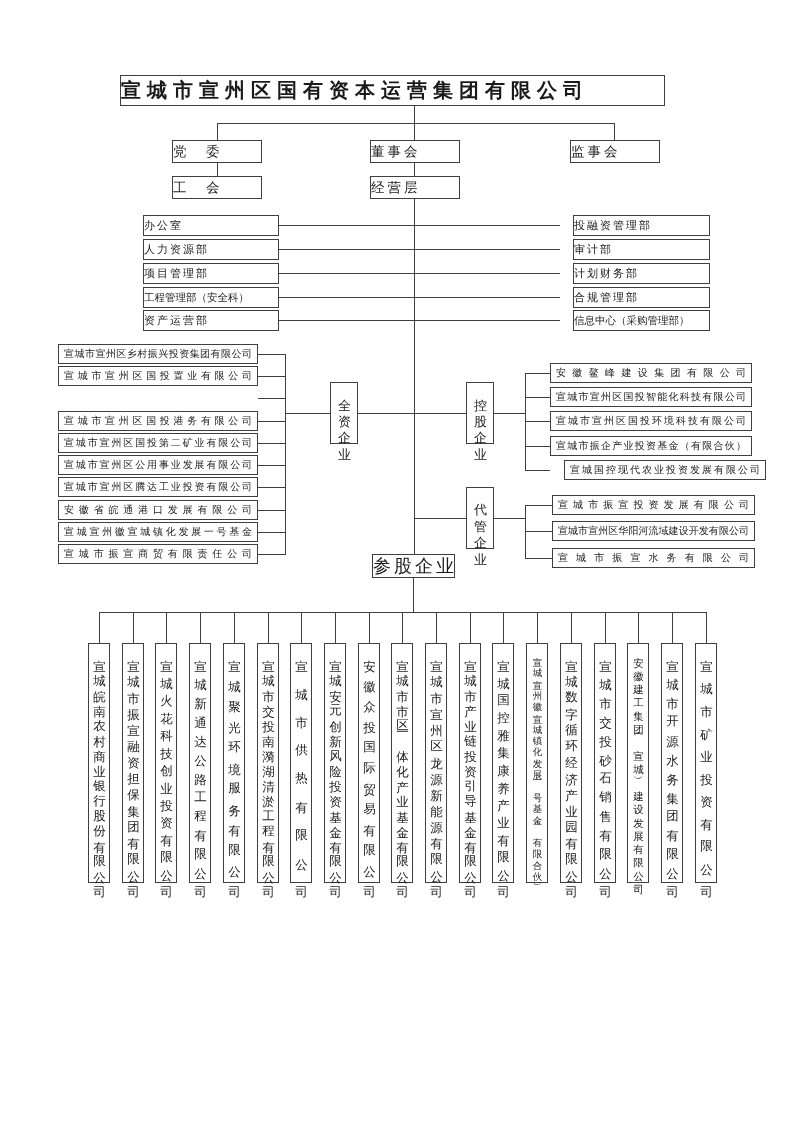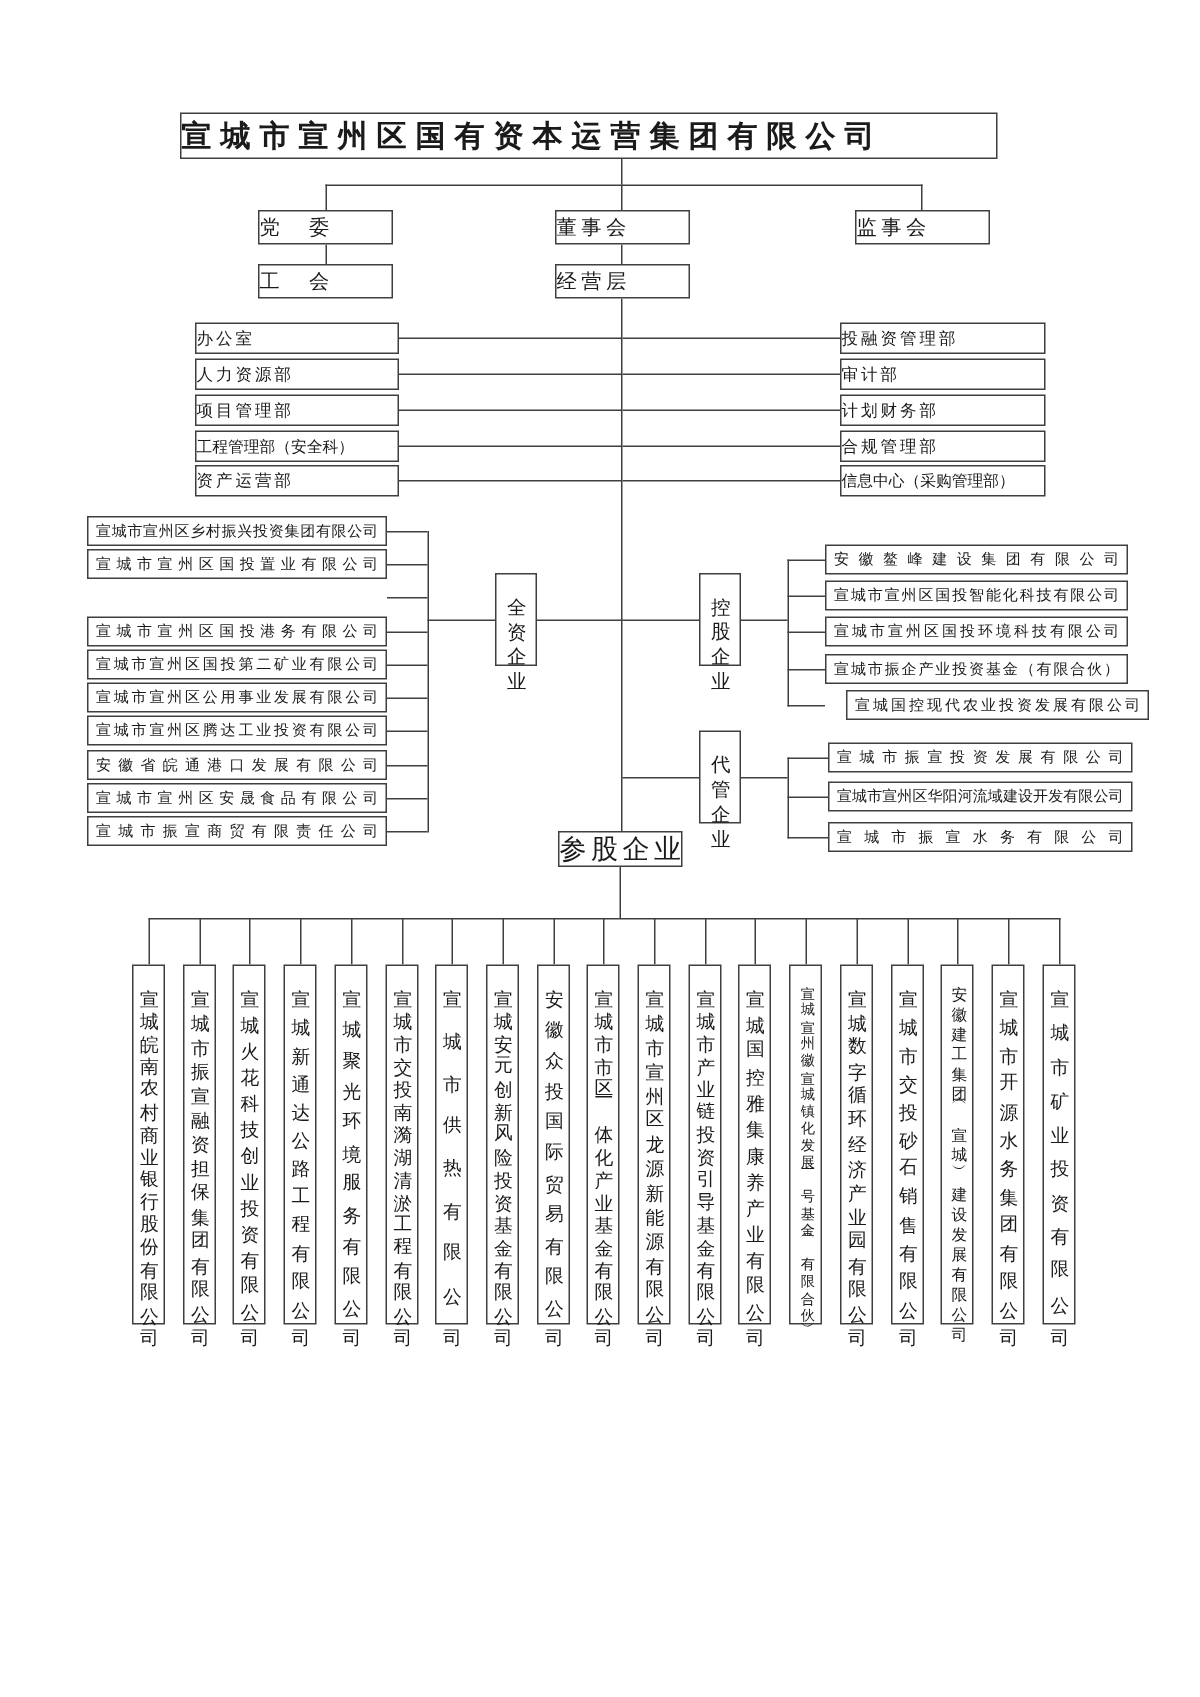--- a/index.html
+++ b/index.html
@@ -12,21 +12,21 @@
   
   .h span{width:100%;text-align:left;}
   .h.just span{text-align:justify;text-align-last:justify;text-justify:inter-character;
                padding:0 5px;box-sizing:border-box;}
   
   .v span{writing-mode:vertical-rl;text-orientation:mixed;height:calc(100% - 10px);
           text-align:justify;text-align-last:justify;text-justify:inter-character;
           letter-spacing:1px;}
   .title{font-size:20px;font-weight:700;letter-spacing:6px;}
   .gov{font-size:13.5px;letter-spacing:3px;}
-  .dept{font-size:11px;letter-spacing:2px;}
+  .dept{font-size:11px;letter-spacing:2px;margin-left:13px;}
   .dept.tight span{font-size:10.5px;letter-spacing:0;}
   .comp{font-size:10px;}
   .vlabel{font-size:13px;}
   .vcomp{font-size:12.5px;}
   .vcomp.small{font-size:9.5px;}
   .vcomp.mid{font-size:10.5px;}
   .pslabel{font-size:18px;letter-spacing:3px;}
 </style>
 </head>
 <body>
@@ -168,21 +168,21 @@
   <div class="box h comp just" style="left:58px;top:455px;width:200px;height:20px">
       <span>宣城市宣州区公用事业发展有限公司</span>
     </div>
   <div class="box h comp just" style="left:58px;top:477px;width:200px;height:20px">
       <span>宣城市宣州区腾达工业投资有限公司</span>
     </div>
   <div class="box h comp just" style="left:58px;top:500px;width:200px;height:20px">
       <span>安徽省皖通港口发展有限公司</span>
     </div>
   <div class="box h comp just" style="left:58px;top:522px;width:200px;height:20px">
-      <span>宣城市宣州区安晟食品有限公司</span>
+      <span>宣城宣州徽宣城镇化发展一号基金</span>
     </div>
   <div class="box h comp just" style="left:58px;top:544px;width:200px;height:20px">
       <span>宣城市振宣商贸有限责任公司</span>
     </div>
 
   <div class="box v vlabel" style="left:330px;top:382px;width:28px;height:62px">
       <span>全资企业</span>
     </div>
   <div class="box v vlabel" style="left:466px;top:382px;width:28px;height:62px">
       <span>控股企业</span>

